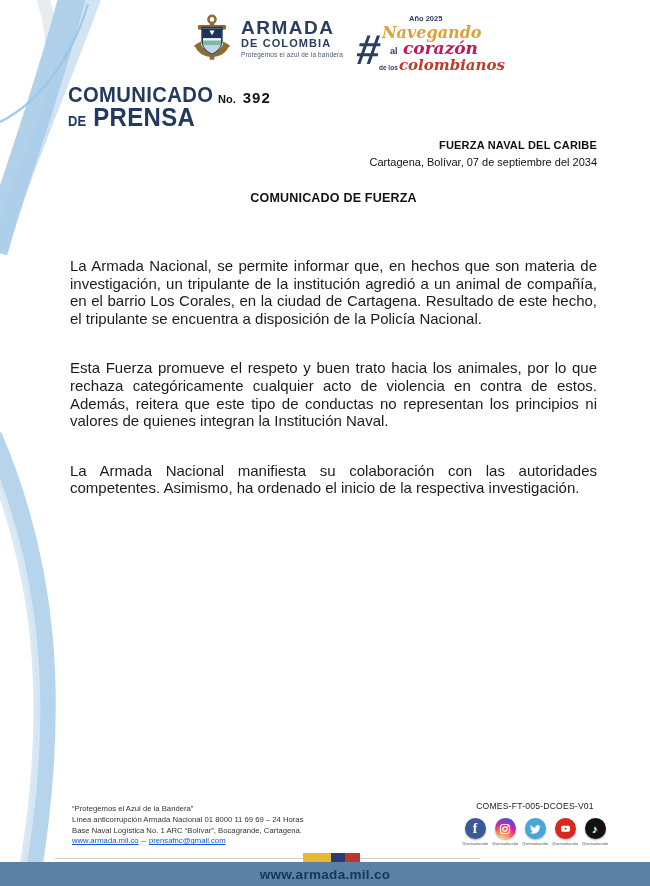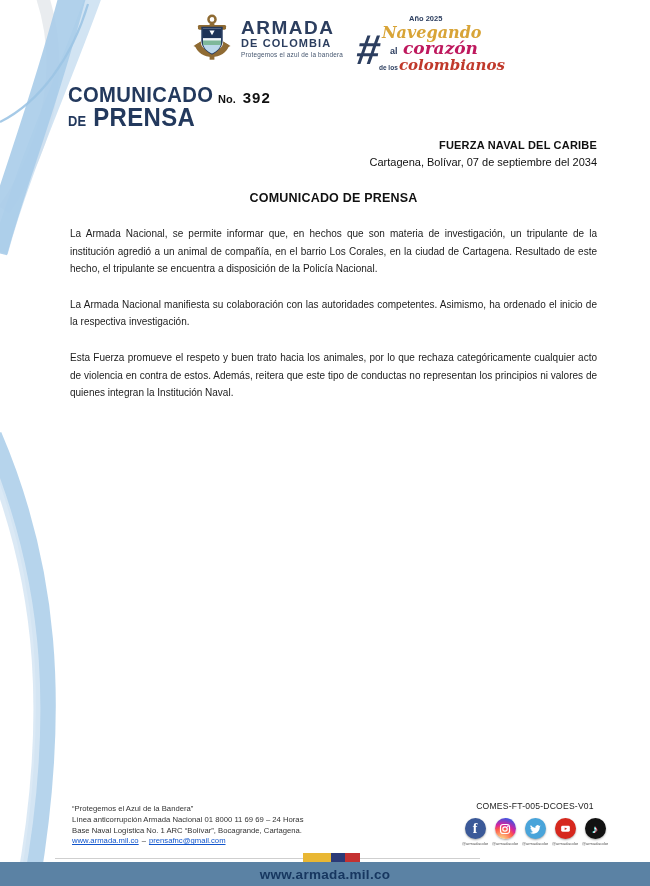--- a/index.html
+++ b/index.html
@@ -45,21 +45,21 @@
 
   
   .meta { position:absolute; right:53px; top:139px; text-align:right; color:#111; z-index:2; }
   .meta-unit { font-size:11px; font-weight:bold; letter-spacing:0.2px; }
   .meta-date { font-size:11px; margin-top:5px; }
 
   
   .doc-heading { position:absolute; left:70px; top:191px; width:527px; text-align:center;
                  font-size:12.5px; font-weight:bold; color:#111; letter-spacing:0.2px; z-index:2; }
   .doc-body { position:absolute; left:70px; top:225px; width:527px; z-index:2; }
-  .doc-body p { font-size:10px; line-height:17.6px; color:#1c1c1c; text-align:justify; margin-bottom:18px; }
+  .doc-body p { font-size:15px; line-height:17.6px; color:#1c1c1c; text-align:justify; margin-bottom:18px;margin-top:32px; }
 
   
   .footer-left { position:absolute; left:72px; top:804px; font-size:7.7px; line-height:10.8px; color:#333; z-index:2; }
   .footer-left a { color:#1155cc; text-decoration:underline; }
   .link-sep { color:#333; margin:0 3px; }
 
   .footer-right { position:absolute; left:450px; top:801px; width:170px; text-align:center; z-index:2; }
   .doc-code { font-size:8.6px; color:#222; letter-spacing:0.2px; }
   .social-row { display:flex; justify-content:center; gap:7px; margin-top:7px; }
   .social-item { display:flex; flex-direction:column; align-items:center; width:23px; cursor:pointer; }
@@ -139,25 +139,25 @@
     <div class="title-number">
       <span class="no">No.</span><span class="num">392</span>
     </div>
   </div>
 
   <div class="meta">
     <div class="meta-unit">FUERZA NAVAL DEL CARIBE</div>
     <div class="meta-date">Cartagena, Bolívar, 07 de septiembre del 2034</div>
   </div>
 
-  <div class="doc-heading">COMUNICADO DE PRENSA</div>
+  <div class="doc-heading">COMUNICADO DE FUERZA</div>
   <div class="doc-body">
     <p>La Armada Nacional, se permite informar que, en hechos que son materia de investigación, un tripulante de la institución agredió a un animal de compañía, en el barrio Los Corales, en la ciudad de Cartagena. Resultado de este hecho, el tripulante se encuentra a disposición de la Policía Nacional.</p>
+    <p>Esta Fuerza promueve el respeto y buen trato hacia los animales, por lo que rechaza categóricamente cualquier acto de violencia en contra de estos. Además, reitera que este tipo de conductas no representan los principios ni valores de quienes integran la Institución Naval.</p>
     <p>La Armada Nacional manifiesta su colaboración con las autoridades competentes. Asimismo, ha ordenado el inicio de la respectiva investigación.</p>
-    <p>Esta Fuerza promueve el respeto y buen trato hacia los animales, por lo que rechaza categóricamente cualquier acto de violencia en contra de estos. Además, reitera que este tipo de conductas no representan los principios ni valores de quienes integran la Institución Naval.</p>
   </div>
 
   <div class="footer-left">
     <div>“Protegemos el Azul de la Bandera”</div>
     <div>Línea anticorrupción Armada Nacional 01 8000 11 69 69 – 24 Horas</div>
     <div>Base Naval Logística No. 1 ARC “Bolívar”, Bocagrande, Cartagena.</div>
     <div>
       <a href="#">www.armada.mil.co</a><span class="link-sep">–</span><a href="#">prensafnc@gmail.com</a>
     </div>
   </div>

